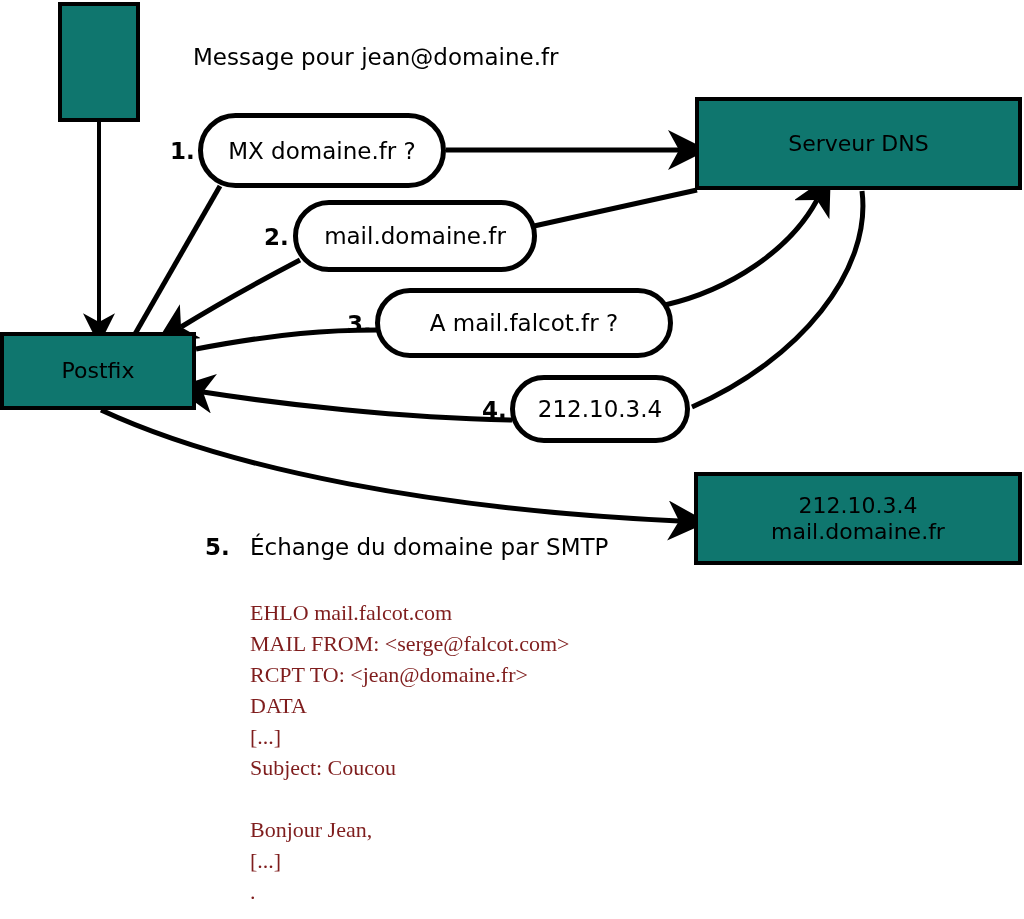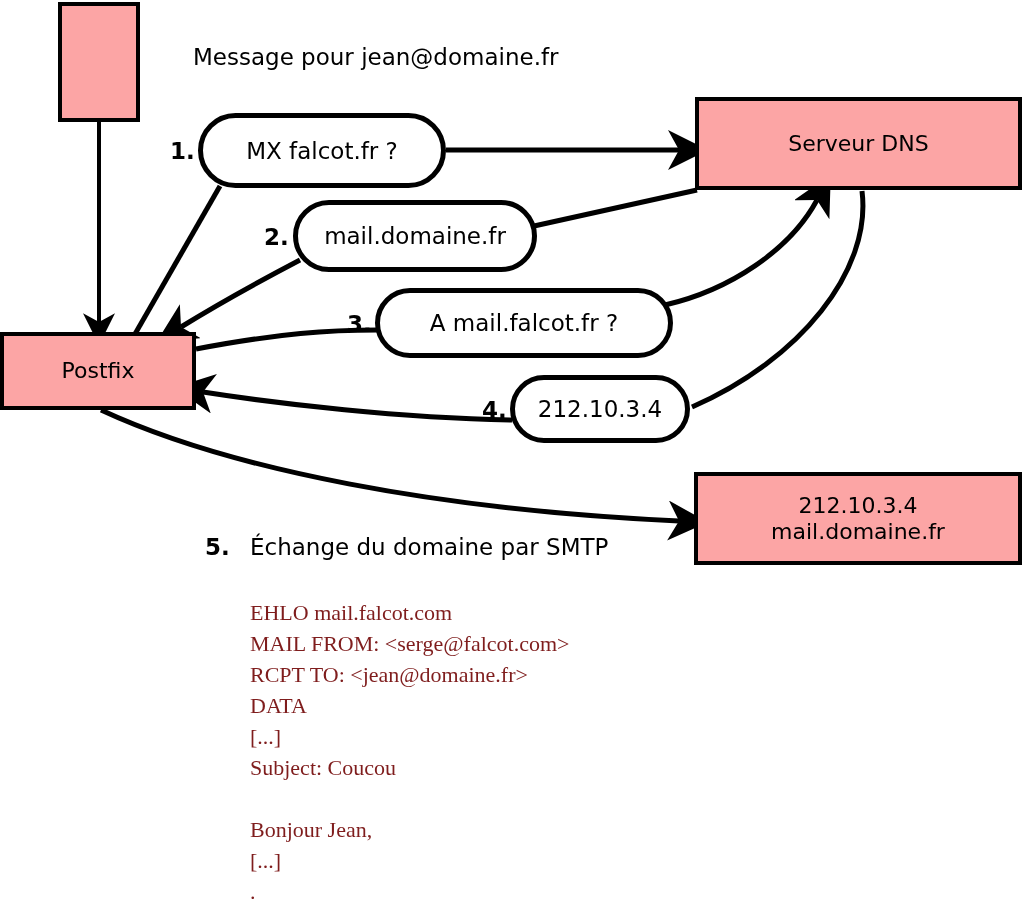--- a/index.html
+++ b/index.html
@@ -20,21 +20,21 @@
     left: 0;
     top: 0;
     width: 1024px;
     height: 919px;
     pointer-events: none;
   }
   .node-box {
     position: absolute;
     box-sizing: border-box;
     border: 4px solid #000;
-    background: #fca5a5;
+    background: #0f766e;
     display: flex;
     align-items: center;
     justify-content: center;
     color: #000;
     line-height: 1.15;
   }
   .bubble {
     position: absolute;
     box-sizing: border-box;
     border: 5px solid #000;
@@ -112,21 +112,21 @@
   </div>
 
   <div class="node-box" style="left:694px; top:472px; width:328px; height:93px; font-size:22px; flex-direction:column;">
     <span>212.10.3.4</span>
     <span>mail.domaine.fr</span>
   </div>
 
   <div class="plain-text" style="left:168px; top:44px; font-size:23px;margin-left:25px;">Message pour jean@domaine.fr</div>
 
   <div class="bubble" style="left:198px; top:113px; width:248px; height:75px; border-radius:40px; font-size:23px;">
-    <span>MX falcot.fr ?</span>
+    <span>MX domaine.fr ?</span>
   </div>
   <div class="step-num" style="left:170px; top:138px; font-size:23px;">1.</div>
 
   <div class="bubble" style="left:293px; top:200px; width:244px; height:72px; border-radius:38px; font-size:23px;">
     <span>mail.domaine.fr</span>
   </div>
   <div class="step-num" style="left:264px; top:224px; font-size:23px;">2.</div>
 
   <div class="bubble" style="left:375px; top:288px; width:298px; height:70px; border-radius:36px; font-size:23px;">
     <span>A mail.falcot.fr ?</span>

